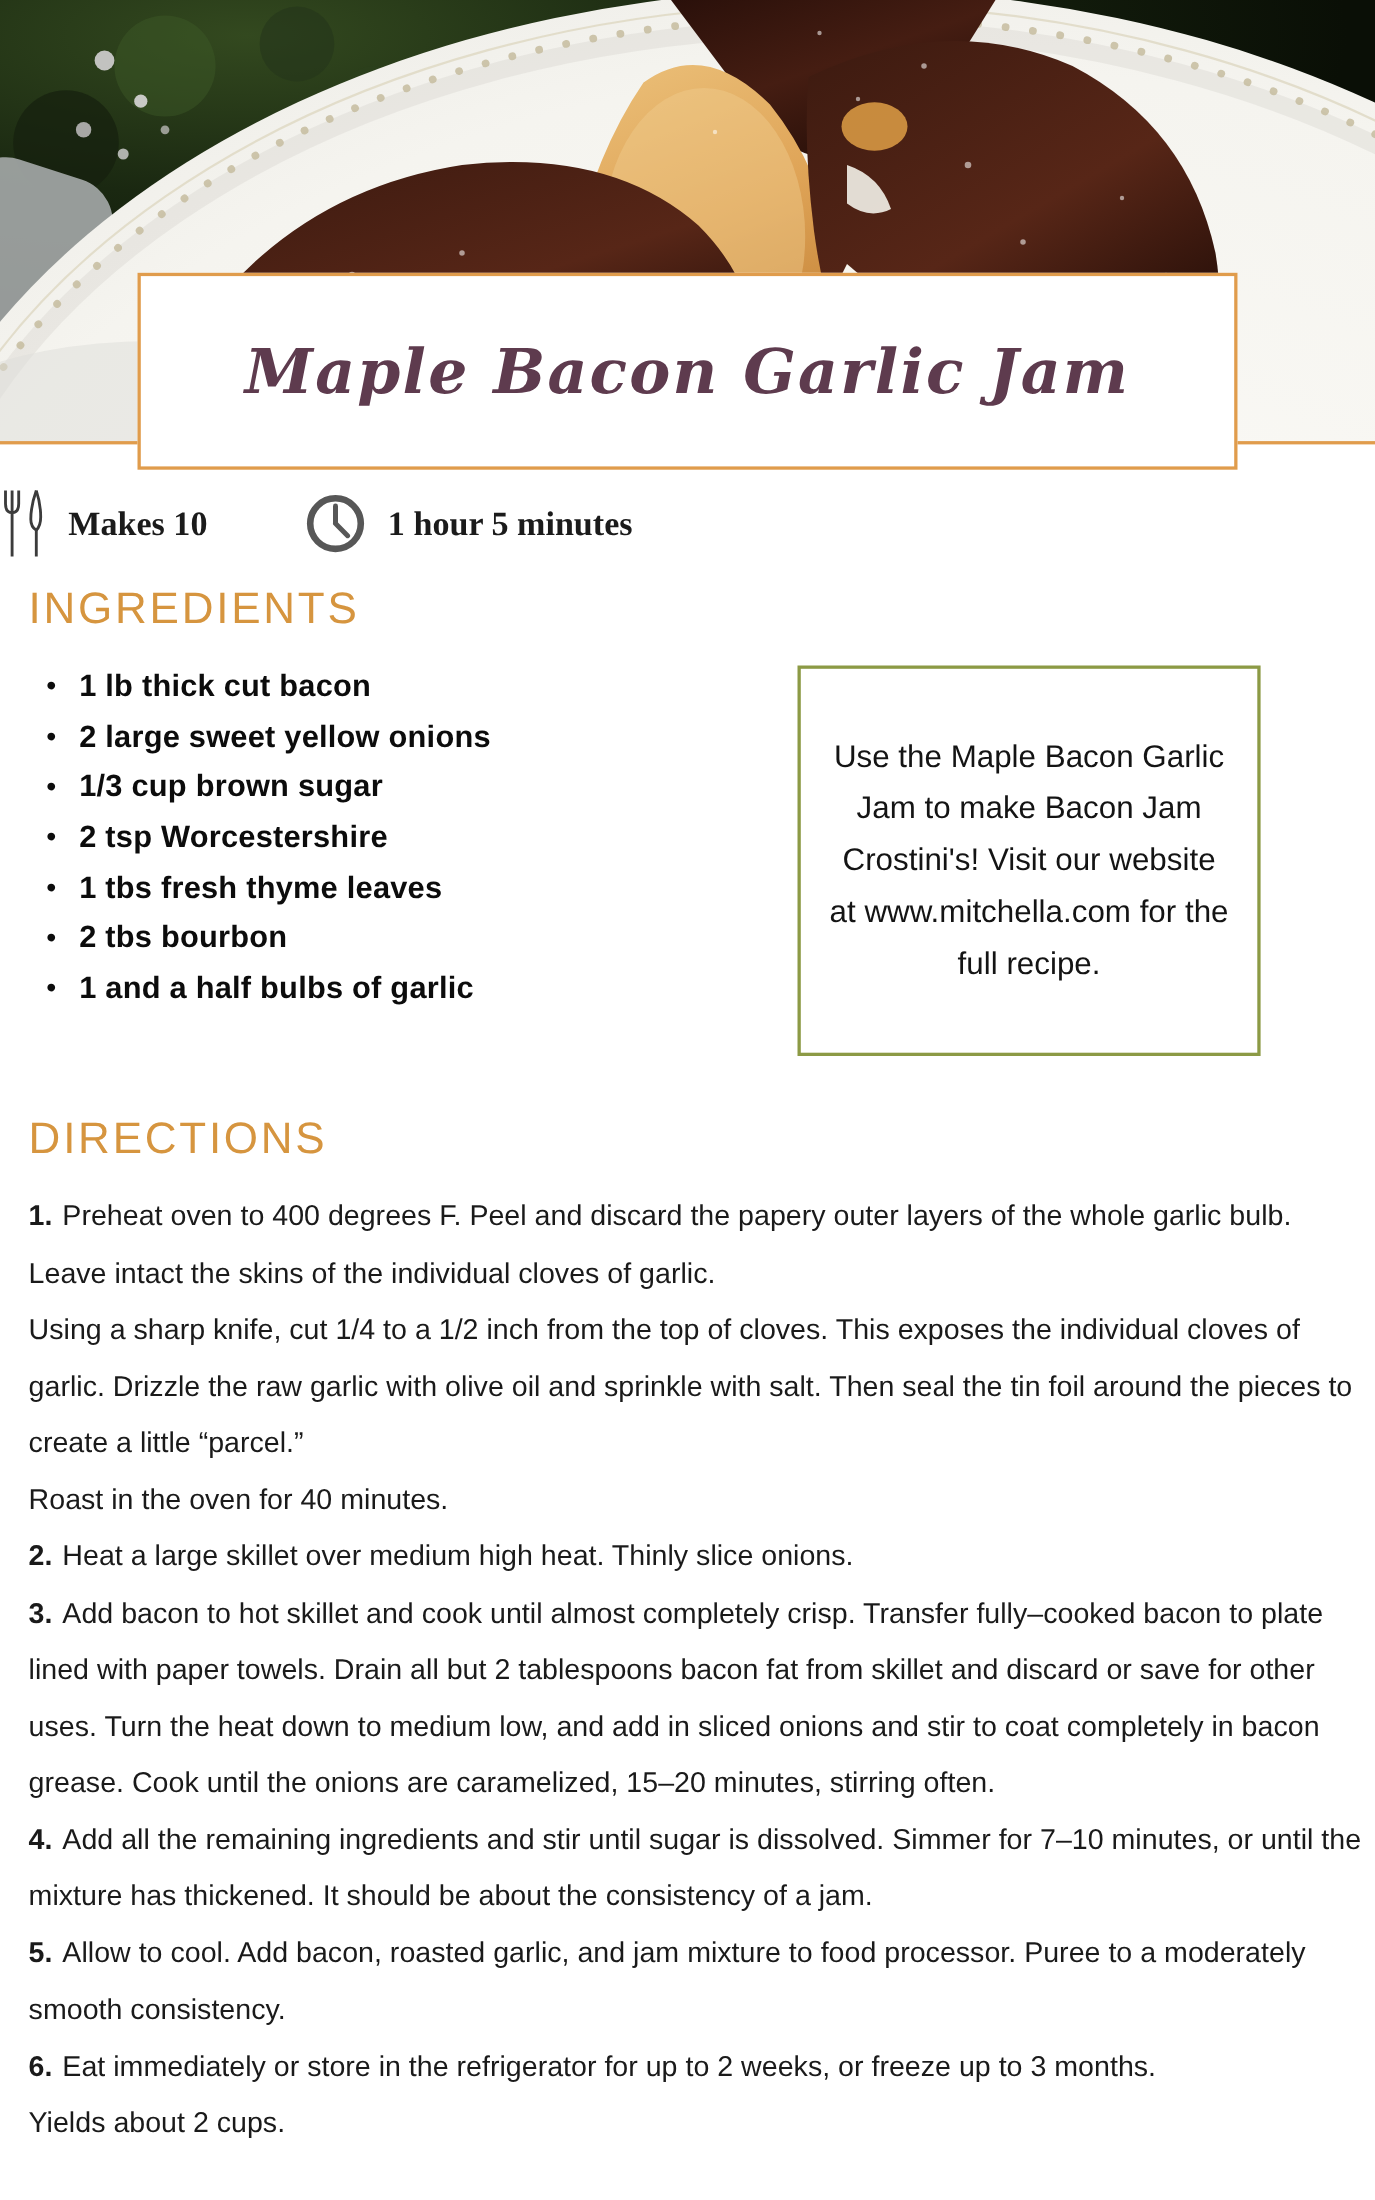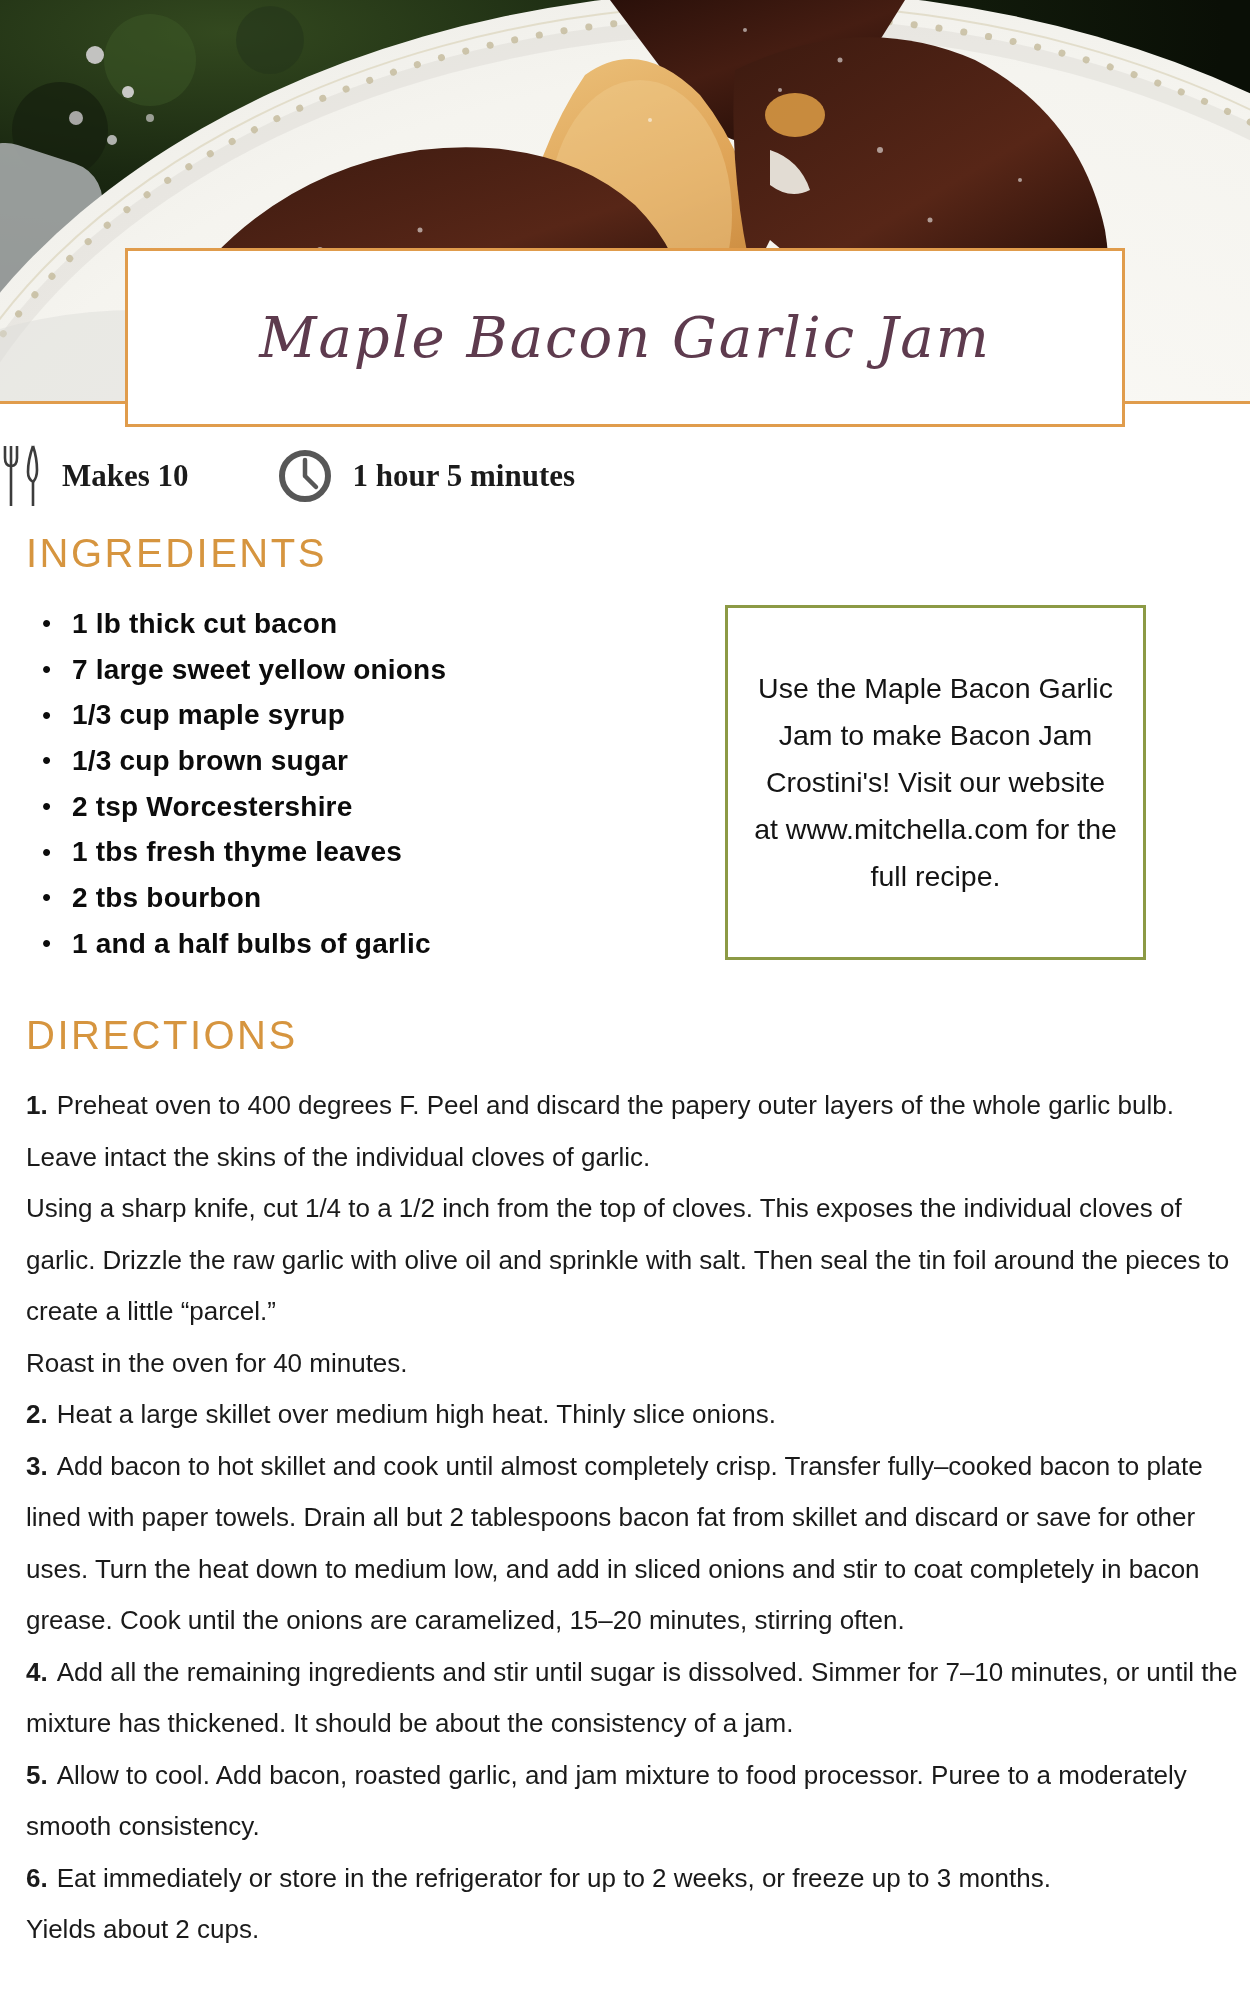--- a/index.html
+++ b/index.html
@@ -7,21 +7,21 @@
         font-family:"Liberation Sans",sans-serif;}
 
   
   .hero{position:absolute;left:0;top:0;width:1250px;height:403px;}
   .accent-line{position:absolute;left:0;top:401px;width:1250px;height:3px;background:#E09C4C;}
 
   
   .title-box{position:absolute;left:125px;top:248px;width:1000px;height:179px;
              background:#ffffff;border:3px solid #E09C4C;box-sizing:border-box;
              display:flex;align-items:center;justify-content:center;z-index:3;}
-  .recipe-title{font-family:"DejaVu Serif",serif;font-style:italic;font-weight:400;
+  .recipe-title{font-family:"DejaVu Serif",serif;font-style:italic;font-weight:700;
                 font-size:56px;color:#5E3B4E;letter-spacing:2px;white-space:nowrap;}
 
   
   .meta-row{position:absolute;left:0;top:440px;width:1250px;height:72px;
             display:flex;align-items:center;justify-content:flex-start;gap:86px;}
   .meta-item{display:flex;align-items:center;gap:18px;}
   .meta-label{font-family:"Liberation Serif",serif;font-weight:600;font-size:31px;color:#1b1b1b;}
 
   
   .section-heading{position:absolute;left:26px;font-size:40px;font-weight:300;
@@ -169,27 +169,23 @@
 
   <div class="ing-list">
 
       <div class="ing-row">
         <span class="dot"></span>
         <span class="ing-txt">1 lb thick cut bacon</span>
       </div>
 
       <div class="ing-row">
         <span class="dot"></span>
-        <span class="ing-txt">7 large sweet yellow onions</span>
-      </div>
-
-      <div class="ing-row">
-        <span class="dot"></span>
-        <span class="ing-txt">1/3 cup maple syrup</span>
-      </div>
+        <span class="ing-txt">2 large sweet yellow onions</span>
+      </div>
+
 
       <div class="ing-row">
         <span class="dot"></span>
         <span class="ing-txt">1/3 cup brown sugar</span>
       </div>
 
       <div class="ing-row">
         <span class="dot"></span>
         <span class="ing-txt">2 tsp Worcestershire</span>
       </div>

